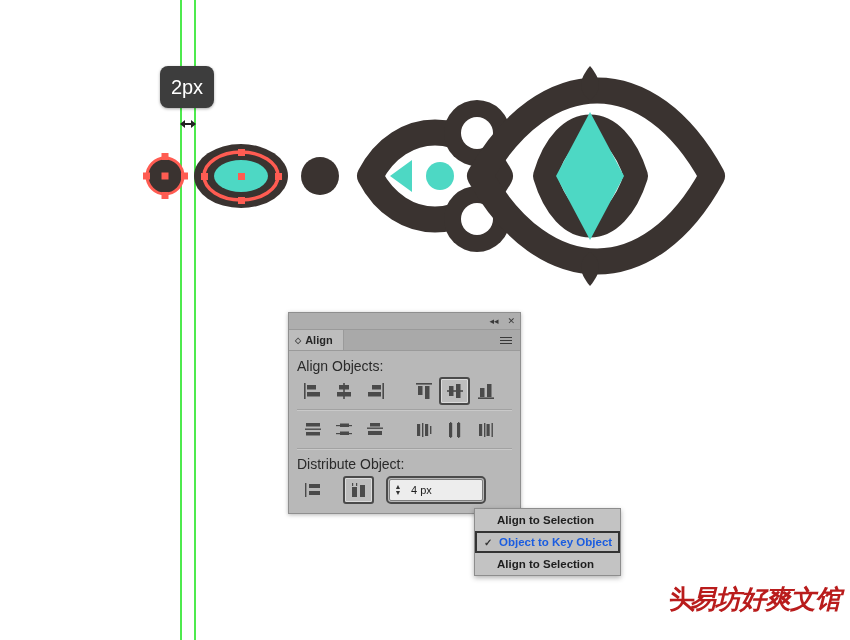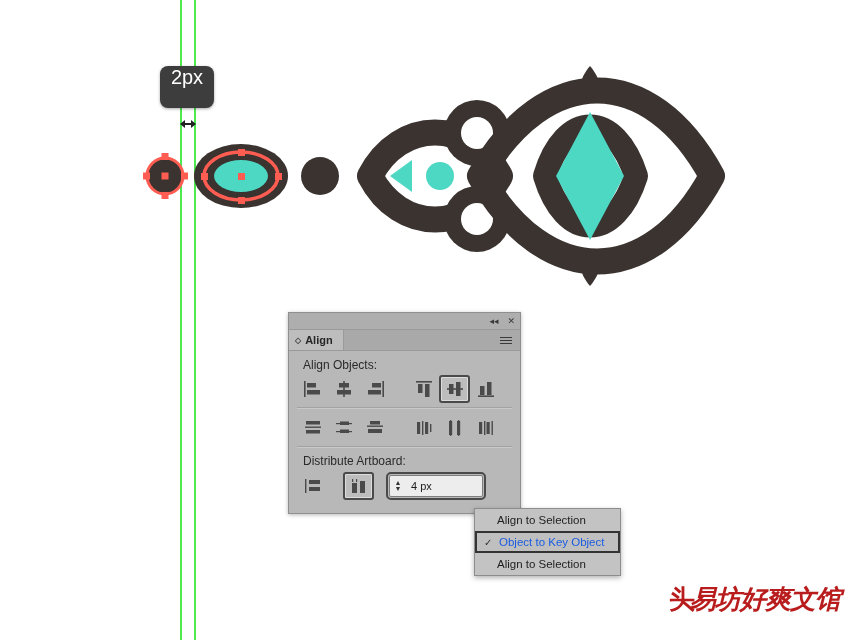--- a/index.html
+++ b/index.html
@@ -15,21 +15,21 @@
   
   .guide{position:absolute;top:0;bottom:0;width:2px;background:#4dea4d;}
   .svg-art{position:absolute;left:0;top:0;width:850px;height:640px;pointer-events:none;}
 
   
   .tooltip{
     position:absolute;left:160px;top:66px;
     width:54px;height:42px;
     background:#3d3d3d;border-radius:8px;
     color:#ffffff;font-size:20px;
-    display:flex;align-items:flex-start;justify-content:center;
+    display:flex;align-items:center;justify-content:center;
     box-shadow:0 1px 3px rgba(0,0,0,.35);
   }
   .cursor-arrows{
     position:absolute;left:178px;top:117px;
     width:20px;height:14px;
     display:flex;align-items:center;justify-content:center;
     color:#222;font-size:15px;line-height:1;
   }
 
   
@@ -63,21 +63,21 @@
   }
   .tab-diamond{font-size:8px;color:#444;}
   .tabbar-spacer{flex:1;}
   .hamburger{
     width:20px;display:flex;flex-direction:column;justify-content:center;
     align-items:center;gap:2px;cursor:pointer;padding-right:4px;
   }
   .hamburger i{display:block;width:12px;height:1px;background:#3a3a3a;}
 
   .panel-body{padding:7px 8px 0 8px;}
-  .sec-label{font-size:12px;color:#2a2a2a;margin:0 0 4px 6px;}
+  .sec-label{font-size:14px;color:#2a2a2a;margin:0 0 4px 0;}
   .btn-row{display:flex;align-items:center;height:26px;margin-bottom:3px;}
   .gap{width:18px;}
   .abtn{
     width:27px;height:24px;
     display:flex;align-items:center;justify-content:center;
     background:transparent;border:2px solid transparent;border-radius:3px;
     cursor:pointer;
   }
   .abtn.sel{border-color:#4a4a4a;background:#bdbdbd;box-shadow:inset 0 0 0 1px #dcdcdc;}
   .abtn svg{display:block;}
@@ -107,20 +107,21 @@
   .chev{font-size:8px;color:#2f2f2f;}
 
   
   .dropdown{
     position:absolute;left:474px;top:508px;
     width:145px;
     background:#c3c3c3;
     border:1px solid #8d8d8d;
     box-shadow:0 2px 5px rgba(0,0,0,.3);
     font-size:11.5px;
+    font-weight:bold;
   }
   .dd-item{
     height:22px;display:flex;align-items:center;
     padding-left:22px;color:#1e1e1e;cursor:pointer;position:relative;
   }
   .dd-item.active{
     color:#1a5ce0;
     border:2px solid #333;
     background:#bfbfbf;
     height:22px;
@@ -323,21 +324,21 @@
               <rect x="10.5" y="3" width="3.2" height="12" fill="#4a4a4a"></rect>
               <rect x="15.5" y="2" width="1.4" height="14" fill="#4a4a4a"></rect>
             </svg>
         </div>
       </div>
 
       <div class="divider"></div>
 
       <div class="spacing-wrap">
         <div class="spacing-left">
-          <div class="sec-label">Distribute Artboard:</div>
+          <div class="sec-label">Distribute Object:</div>
           <div class="spacing-ctrl">
             <div class="abtn">
               <svg width="20" height="18" viewBox="0 0 20 18">
                   <rect x="2" y="2" width="1.4" height="14" fill="#4a4a4a"></rect>
                   <rect x="6" y="3" width="11" height="4" fill="#4a4a4a"></rect>
                   <rect x="6" y="10" width="11" height="4" fill="#4a4a4a"></rect>
                 </svg>
             </div>
             <div class="abtn sel">
               <svg width="20" height="18" viewBox="0 0 20 18">

